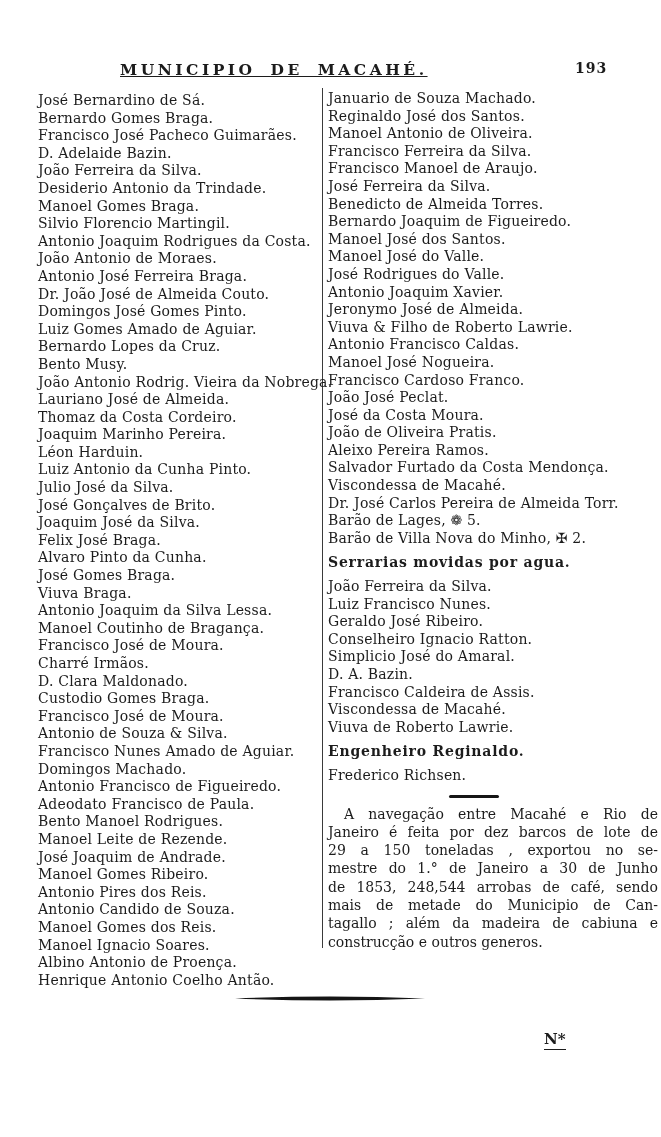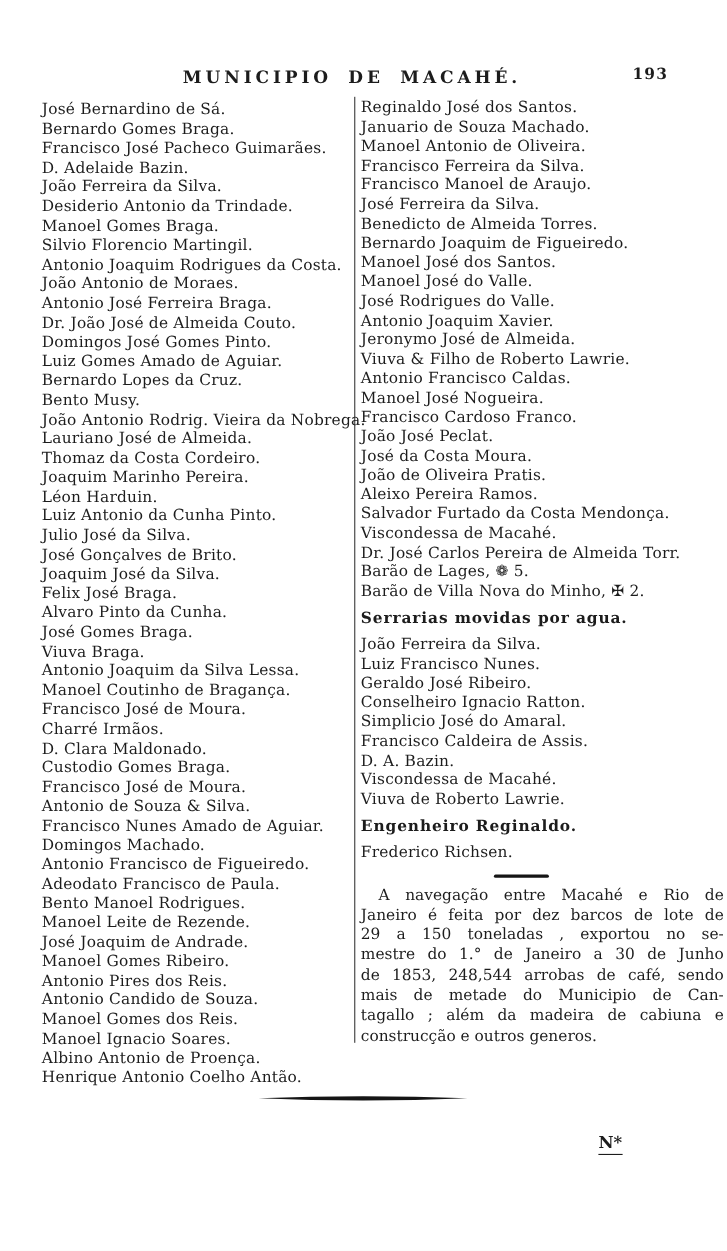--- a/index.html
+++ b/index.html
@@ -12,26 +12,27 @@
     position: relative;
     width: 661px; height: 1137px;
     background: #ffffff;
     color: #1c1c1c;
     overflow: hidden;
   }
   
   .header-title {
     position: absolute;
     top: 60px; left: 120px; width: 400px;
-    text-align: center;
+    text-align: left;
     font-weight: bold;
     font-size: 15.5px;
     letter-spacing: 3.5px;
     word-spacing: 6px;
     white-space: nowrap;
+    text-decoration: underline;
   }
   .page-number {
     position: absolute;
     top: 60px; left: 575px;
     font-weight: bold;
     font-size: 14px;
     letter-spacing: 1px;
   }
   
   .col-divider {
@@ -160,22 +161,22 @@
         <div class="name-line">Manoel Ignacio Soares.</div>
         <div class="name-line">Albino Antonio de Proença.</div>
         <div class="name-line">Henrique Antonio Coelho Antão.</div>
       </div>
   </div>
 
   <div class="col col-right">
 
     <div>
       <div>
+          <div class="name-line">Januario de Souza Machado.</div>
           <div class="name-line">Reginaldo José dos Santos.</div>
-          <div class="name-line">Januario de Souza Machado.</div>
           <div class="name-line">Manoel Antonio de Oliveira.</div>
           <div class="name-line">Francisco Ferreira da Silva.</div>
           <div class="name-line">Francisco Manoel de Araujo.</div>
           <div class="name-line">José Ferreira da Silva.</div>
           <div class="name-line">Benedicto de Almeida Torres.</div>
           <div class="name-line">Bernardo Joaquim de Figueiredo.</div>
           <div class="name-line">Manoel José dos Santos.</div>
           <div class="name-line">Manoel José do Valle.</div>
           <div class="name-line">José Rodrigues do Valle.</div>
           <div class="name-line">Antonio Joaquim Xavier.</div>
@@ -198,22 +199,22 @@
 
     <div class="section-heading">Serrarias movidas por agua.</div>
 
     <div>
       <div>
           <div class="name-line">João Ferreira da Silva.</div>
           <div class="name-line">Luiz Francisco Nunes.</div>
           <div class="name-line">Geraldo José Ribeiro.</div>
           <div class="name-line">Conselheiro Ignacio Ratton.</div>
           <div class="name-line">Simplicio José do Amaral.</div>
+          <div class="name-line">D. A. Bazin.</div>
           <div class="name-line">Francisco Caldeira de Assis.</div>
-          <div class="name-line">D. A. Bazin.</div>
           <div class="name-line">Viscondessa de Macahé.</div>
           <div class="name-line">Viuva de Roberto Lawrie.</div>
         </div>
     </div>
 
     <div class="section-heading">Engenheiro Reginaldo.</div>
 
     <div>
       <div>
           <div class="name-line">Frederico Richsen.</div>

